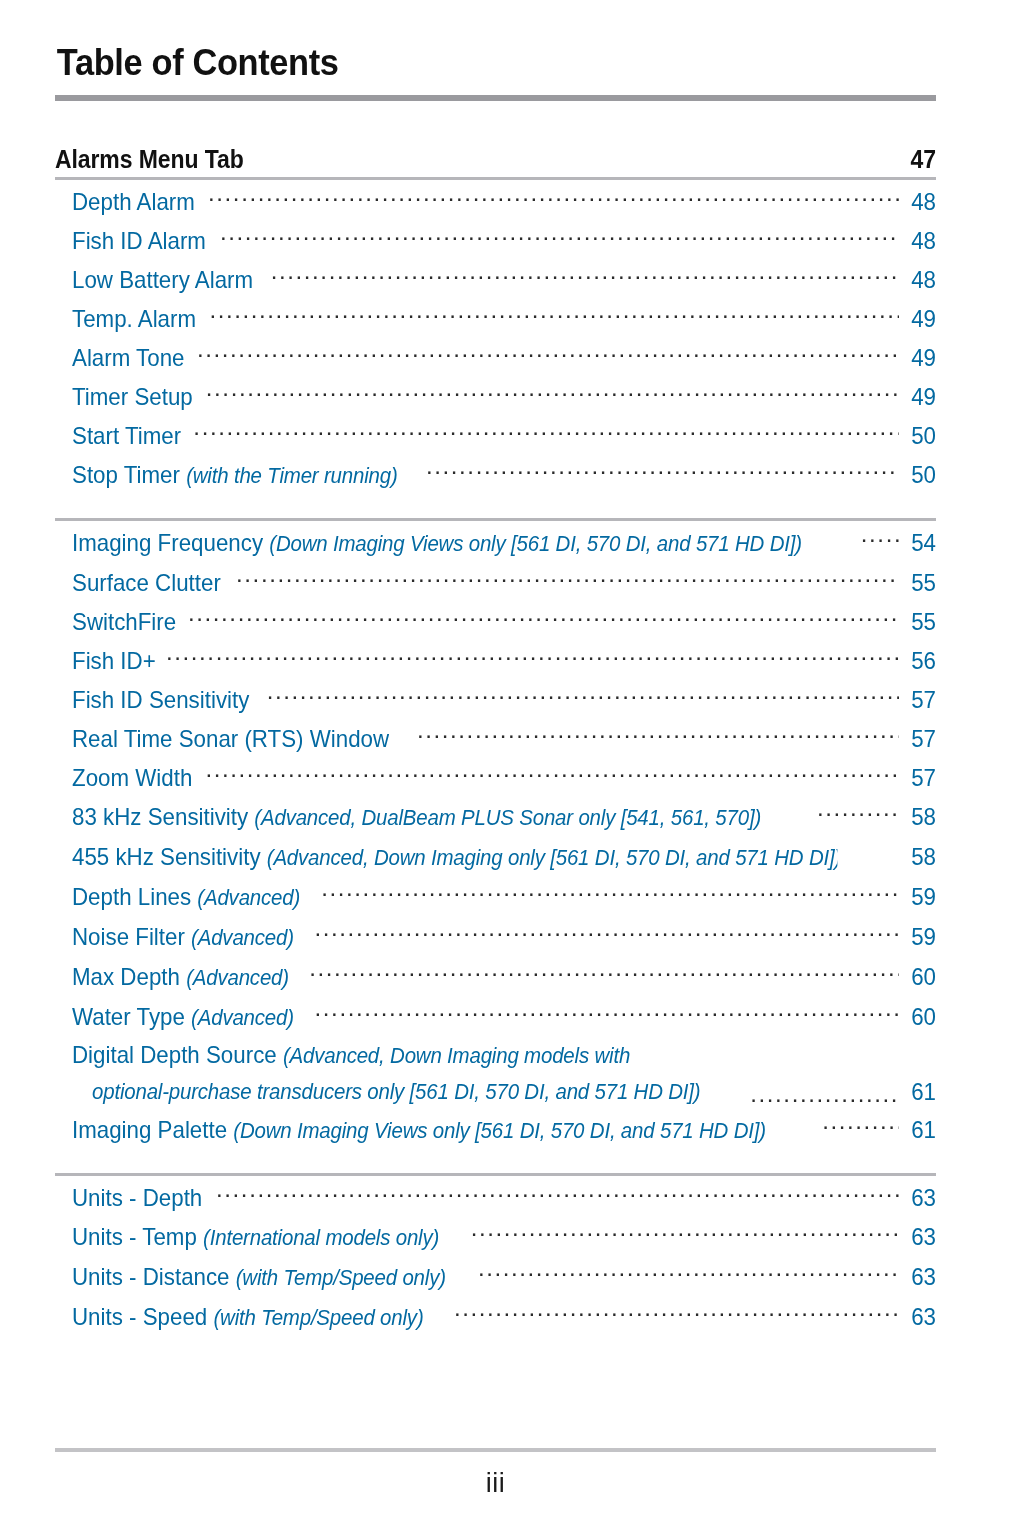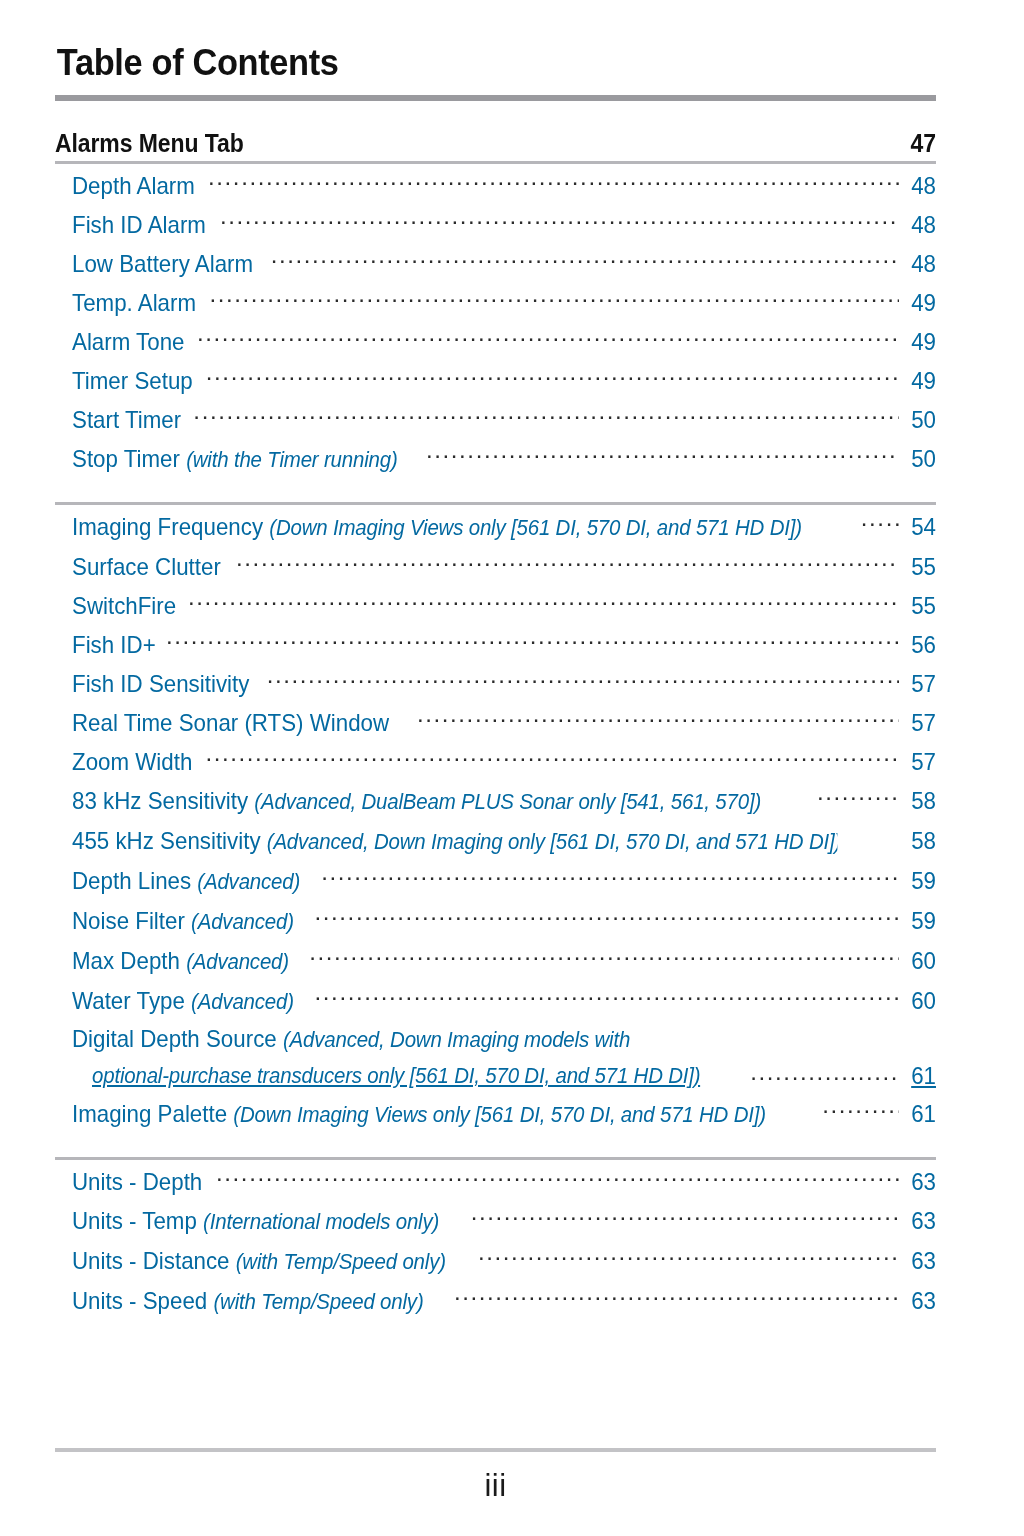--- a/index.html
+++ b/index.html
@@ -37,21 +37,21 @@
   }
   .title-rule {
     height: 6px;
     background: #9a9a9e;
     margin: 11px 0 0 0;
     width: 881px;
   }
 
   
   .toc {
-    margin-top: 28px;
+    margin-top: 44px;
   }
   .section {
     margin-bottom: 0;
   }
   .section + .section {
     margin-top: 23px;
   }
 
   .section-head {
     display: flex;
@@ -145,23 +145,22 @@
     line-height: 36px;
   }
   .entry.wrap .wrap-line1 {
     display: block;
     white-space: nowrap;
     transform: scaleX(0.93);
     transform-origin: left center;
   }
   .entry.wrap .wrap-line2 {
     display: flex;
-    align-items: center;
+    align-items: flex-end;
     padding-left: 20px;
-    text-decoration: underline;
   }
   .entry.wrap .wrap-line2 .e-text {
     font-style: italic;
     font-size: 22px;
     letter-spacing: -0.2px;
   }
 
   
   .footer {
     position: absolute;
@@ -169,21 +168,21 @@
     top: 1448px;
     width: 881px;
   }
   .footer-rule {
     height: 4px;
     background: #c3c3c6;
     width: 881px;
   }
   .folio {
     text-align: center;
-    font-size: 31px;
+    font-size: 27px;
     color: #1a1a1a;
     margin-top: 16px;
     letter-spacing: 0.5px;
   }
 </style>
 </head>
 <body>
 
 <div class="page">
 

